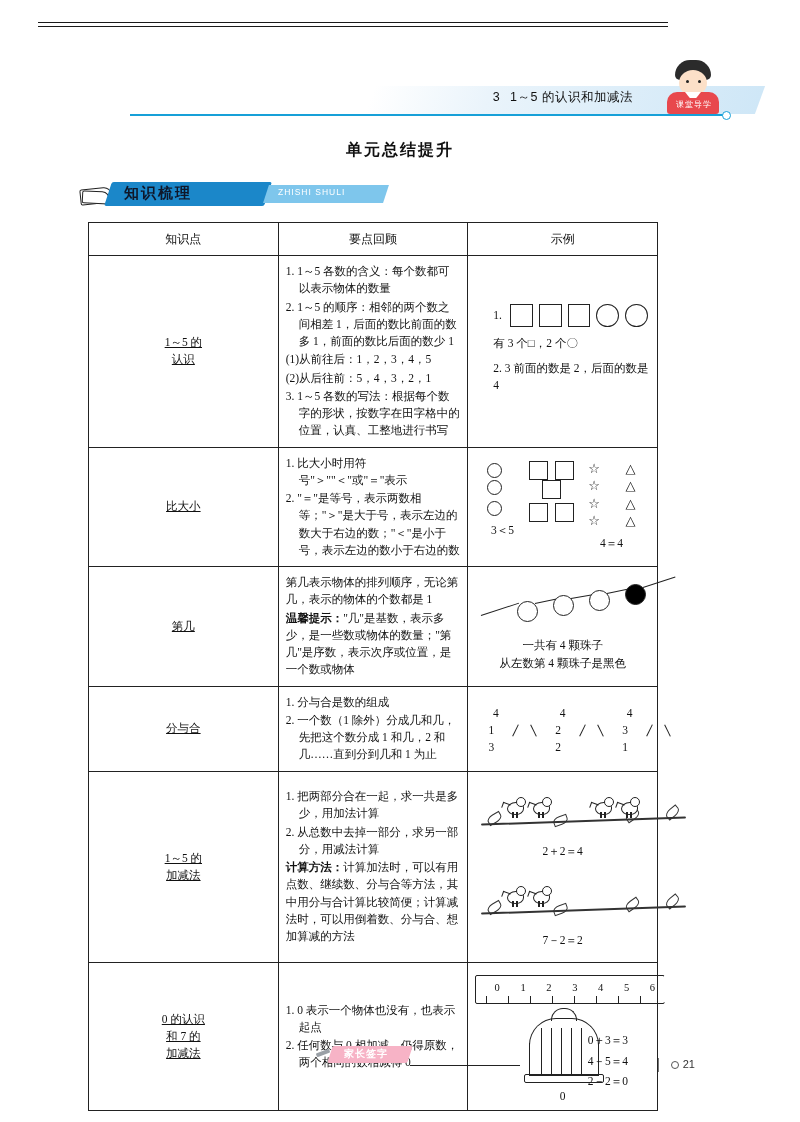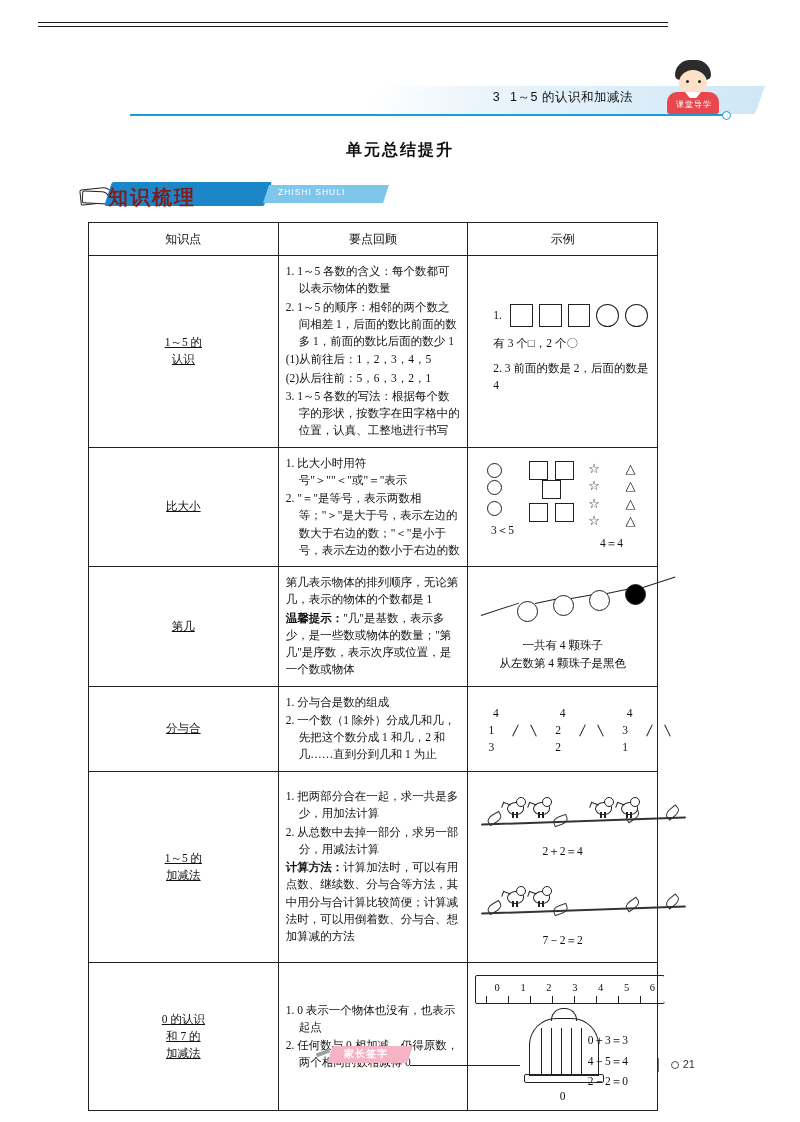--- a/index.html
+++ b/index.html
@@ -90,21 +90,21 @@
   }
   .ribbon .bluebar{
     position:absolute;left:30px;top:0;width:160px;height:24px;
     background:#1b87c9;transform:skewX(-18deg);border-radius:2px;
   }
   .ribbon .bluebar2{
     position:absolute;left:188px;top:3px;width:120px;height:18px;
     background:#7ec6ec;transform:skewX(-18deg);
   }
   .ribbon .cn{
-    position:absolute;left:30px;top:2px;color:#7f1d1d;font-size:20px;font-weight:bold;
+    position:absolute;left:46px;top:2px;color:#0f172a;font-size:15px;font-weight:bold;
     letter-spacing:2px;font-family:"Liberation Sans", sans-serif;
   }
   .ribbon .py{
     position:absolute;left:200px;top:5px;color:#fff;font-size:8.5px;
     letter-spacing:1px;font-family:"Liberation Sans", sans-serif;
   }
   
   table.kb{
     position:absolute;left:88px;top:222px;width:570px;
     border-collapse:collapse;table-layout:fixed;
@@ -264,21 +264,21 @@
       <tr>
         <td class="c1">
           <span>1～5 的</span><br>
           <span>认识</span>
         </td>
         <td class="c2">
           <div class="pts">
             <span class="ln hang">1. 1～5 各数的含义：每个数都可以表示物体的数量</span>
             <span class="ln hang">2. 1～5 的顺序：相邻的两个数之间相差 1，后面的数比前面的数多 1，前面的数比后面的数少 1</span>
             <span class="ln hang">(1)从前往后：1，2，3，4，5</span>
-            <span class="ln hang">(2)从后往前：5，6，3，2，1</span>
+            <span class="ln hang">(2)从后往前：5，4，3，2，1</span>
             <span class="ln hang">3. 1～5 各数的写法：根据每个数字的形状，按数字在田字格中的位置，认真、工整地进行书写</span>
           </div>
         </td>
         <td class="c3">
           <div style="text-align:left;padding-left:18px;">
             <div style="display:flex;align-items:center;gap:2px;">
               <span style="margin-right:4px;">1.</span>
               <span class="sq"></span>
               <span class="sq"></span>
               <span class="sq"></span>

